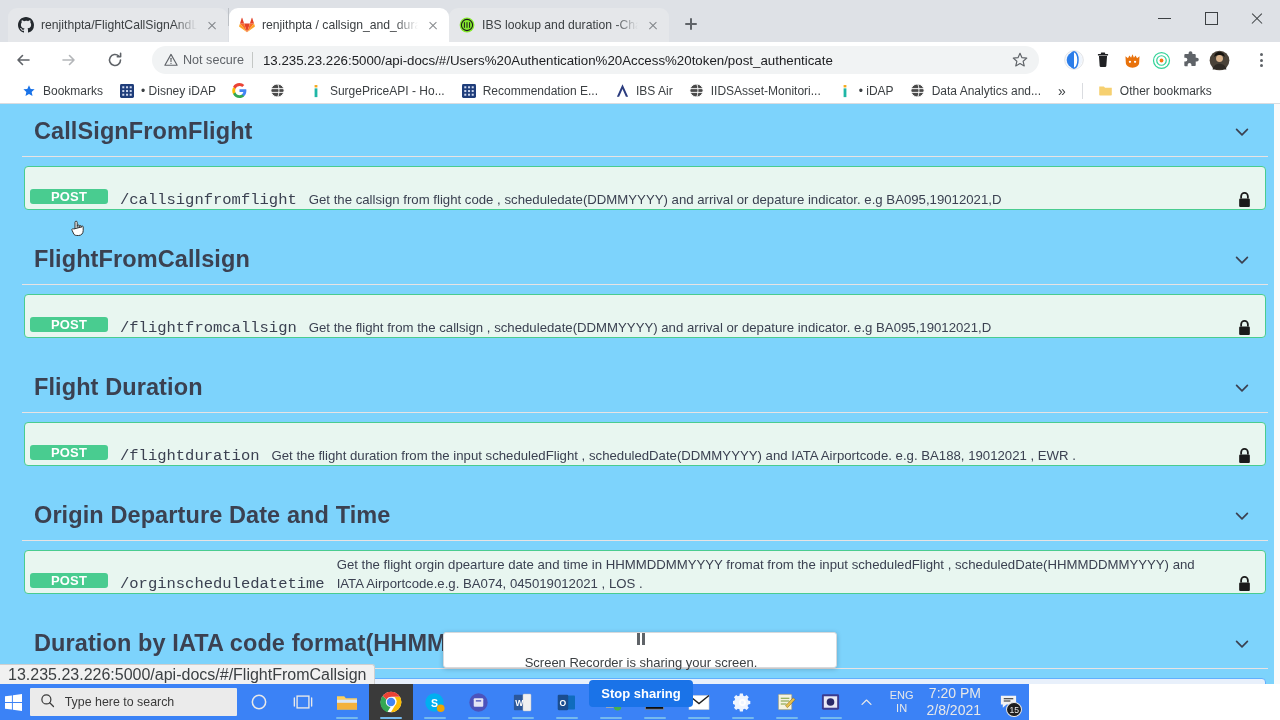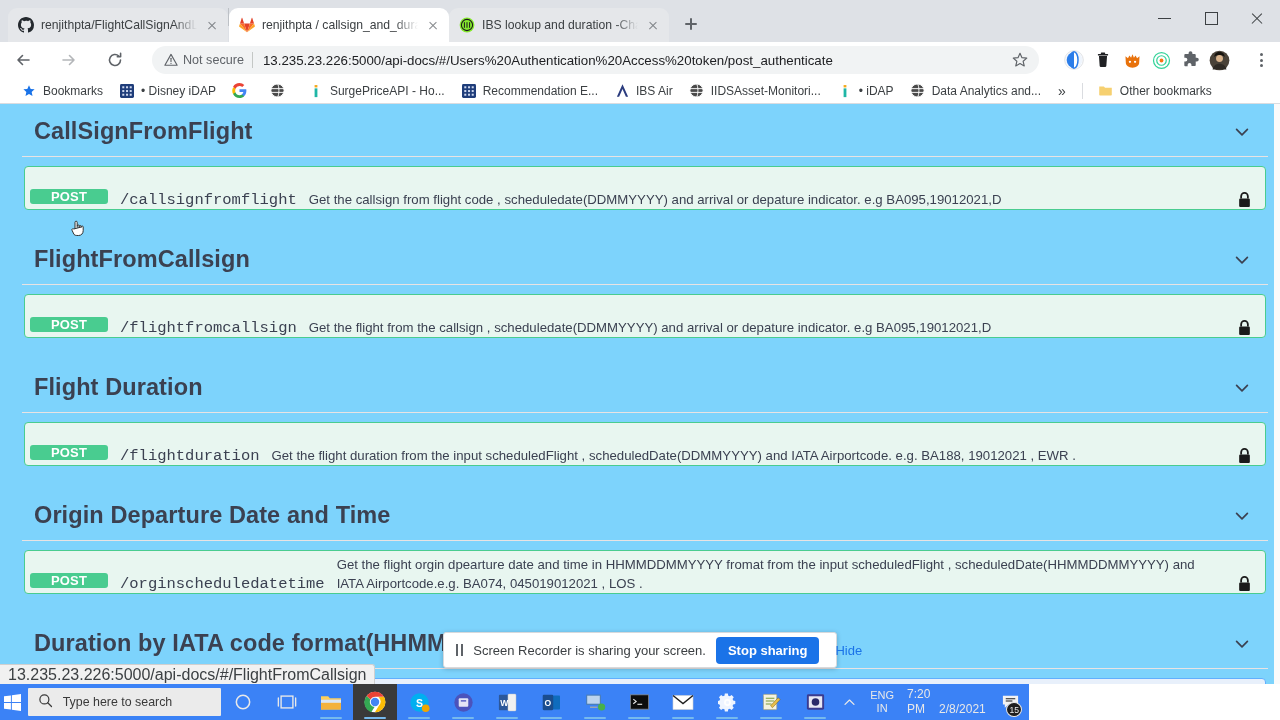--- a/index.html
+++ b/index.html
@@ -139,21 +139,21 @@
     flex:1 1 auto; display:flex; align-items:center; padding:0 12px;
     font-size:13.2px; color:#3b4151; line-height:1.45; min-width:0;
   }
   .lockcell { flex:0 0 42px; display:flex; align-items:center; justify-content:center; }
 
   
   .sharebar {
     position:absolute; left:443px; top:632px; width:394px; height:36px;
     background:#fff; border:1px solid #d7d9dc; border-radius:3px;
     box-shadow:0 1px 5px rgba(0,0,0,.22);
-    display:flex; align-items:center; padding:0 10px 0 12px; gap:10px; z-index:30;
+    display:flex; align-items:center; padding:0 10px 0 12px; gap:10px; z-index:30;flex-direction:column;
   }
   .sharebar .pause { display:flex; gap:2.5px; }
   .sharebar .pause i { width:2.4px; height:12px; background:#5f6368; display:block; }
   .sharebar .stext { font-size:13px; color:#3c4043; flex:1 1 auto; white-space:nowrap; }
   .btn-stop {
     background:#1a73e8; color:#fff; font-size:13px; font-weight:700;
     padding:6px 12px; border-radius:4px; white-space:nowrap;
   }
   .btn-hide { color:#1a73e8; font-size:13px; padding:4px 6px; white-space:nowrap; }
 
@@ -189,22 +189,22 @@
     background:#76b9ed; border-radius:2px;
   }
   .tb-ico.active { background:#3a3a3a; }
   .tray { margin-left:auto; display:flex; align-items:center; height:36px; padding-right:4px; }
   .tray-chev { width:28px; height:36px; display:flex; align-items:center; justify-content:center; color:#e6e6e6; }
   .tray-lang {
     display:flex; flex-direction:column; align-items:center; justify-content:center;
     font-size:11px; color:#e8e8e8; line-height:1.22; padding:0 9px;
   }
   .tray-clock {
-    display:flex; align-items:flex-end; justify-content:center;
-    font-size:12px; color:#e8e8e8; line-height:1.25; padding:0 10px 0 4px;
+    display:flex; flex-direction:column; align-items:flex-end; justify-content:center;
+    font-size:14px; color:#e8e8e8; line-height:1.25; padding:0 10px 0 4px;
   }
   .tray-action { width:34px; height:36px; display:flex; align-items:center; justify-content:center; position:relative; }
   .tray-badge {
     position:absolute; right:3px; bottom:3px; min-width:15px; height:15px; border-radius:50%;
     background:#1f1f1f; border:1.2px solid #e8e8e8; color:#e8e8e8; font-size:8.6px;
     display:flex; align-items:center; justify-content:center; padding:0 2px;
   }
   .scroll-edge {
     position:absolute; right:0; top:104px; width:6px; height:580px; background:#fafafa;
   }

